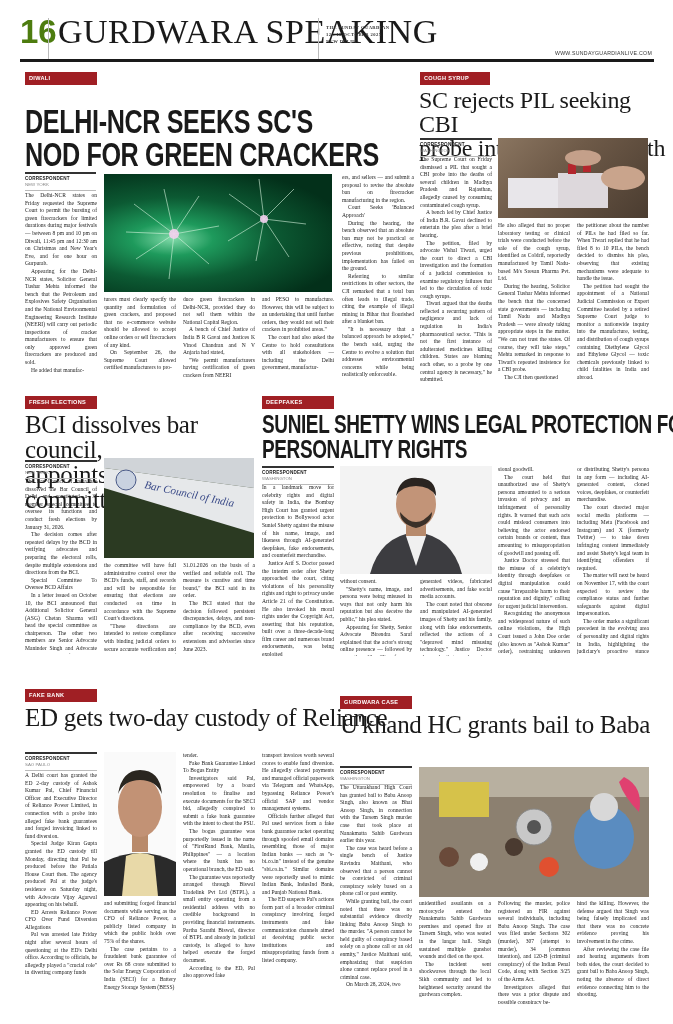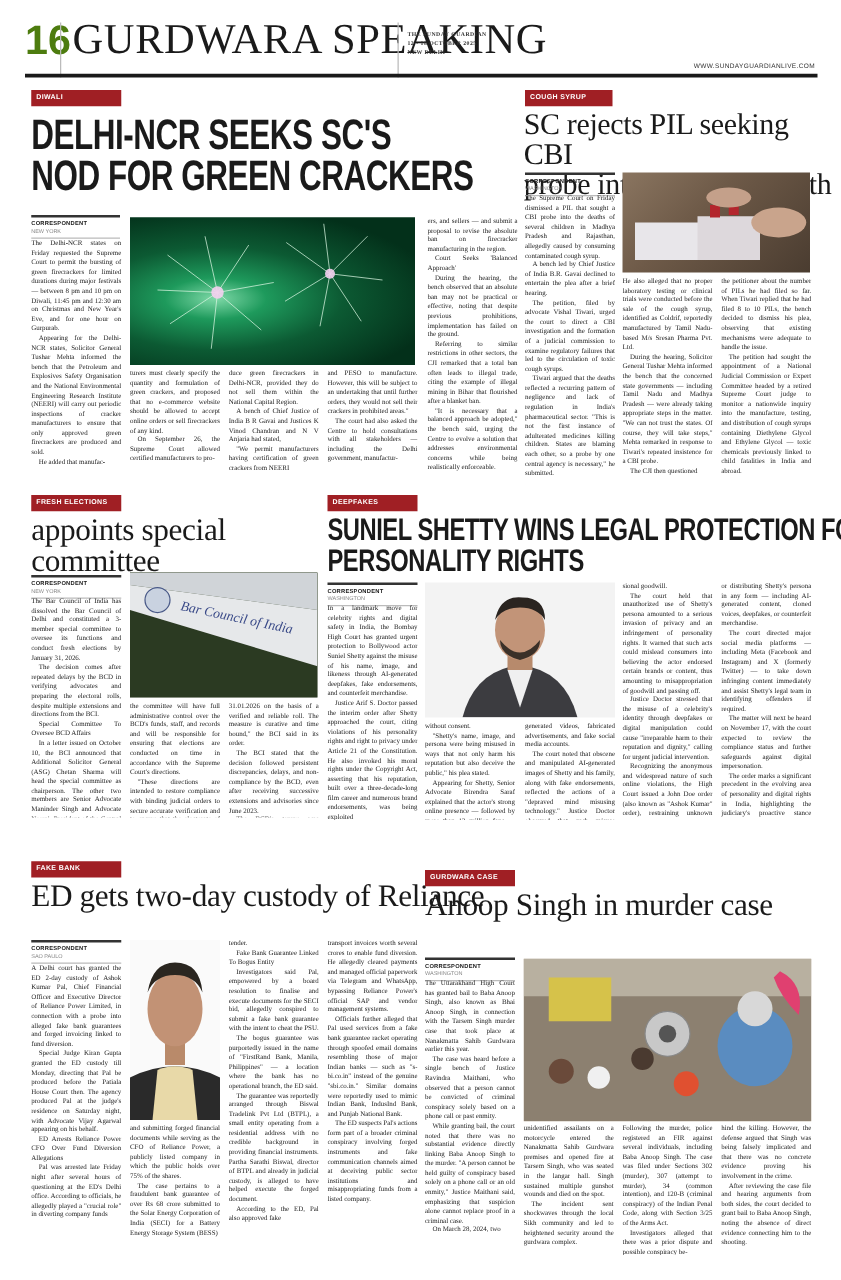--- a/index.html
+++ b/index.html
@@ -33,21 +33,21 @@
 <div class="abs masthead-sep2"></div>
 <div class="abs masthead-meta">
   <div>THE SUNDAY GUARDIAN</div>
   <div>12 - 18 OCTOBER 2025</div>
   <div>NEW DELHI</div>
 </div>
 <div class="abs masthead-url">WWW.SUNDAYGUARDIANLIVE.COM</div>
 <div class="abs masthead-rule"></div>
 
 <div class="abs kicker" style="left:25px;top:72px;width:72px">DIWALI</div>
-<div class="abs" style="left:25px;top:92px;width:310px;height:80px;overflow:visible">
+<div class="abs" style="left:25px;top:105px;width:310px;height:80px;overflow:visible">
   <div class="hl-sans" style="font-size:34px;line-height:33px;transform:scaleX(0.74);white-space:nowrap">DELHI-NCR SEEKS SC'S</div>
   <div class="hl-sans" style="font-size:34px;line-height:33px;transform:scaleX(0.74) translateY(-33px);transform-origin:left top;position:relative;top:33px;white-space:nowrap">NOD FOR GREEN CRACKERS</div>
 </div>
 <div class="abs byline" style="left:25px;top:172px;width:71px">
   <div class="b1">CORRESPONDENT</div>
   <div class="b2">NEW YORK</div>
 </div>
 <div class="abs photo" style="left:104px;top:174px;width:228px;height:118px;background:radial-gradient(ellipse at 30% 55%,#7fd9a8 0%,#1e9a5c 18%,#0c5a33 45%,#03301a 80%),#043a20">
   <svg width="228" height="118" viewBox="0 0 228 118">
     <g stroke="#d8f5e0" stroke-width="0.7" opacity="0.85">
@@ -131,20 +131,21 @@
   <p>During the hearing, Solicitor General Tushar Mehta informed the bench that the concerned state governments — including Tamil Nadu and Madhya Pradesh — were already taking appropriate steps in the matter. "We can not trust the states. Of course, they will take steps," Mehta remarked in response to Tiwari's repeated insistence for a CBI probe.</p>
   <p>The CJI then questioned</p>
 </div>
 <div class="abs col" style="left:577px;top:222px;width:72px;height:166px">
   <p class="first">the petitioner about the number of PILs he had filed so far. When Tiwari replied that he had filed 8 to 10 PILs, the bench decided to dismiss his plea, observing that existing mechanisms were adequate to handle the issue.</p>
   <p>The petition had sought the appointment of a National Judicial Commission or Expert Committee headed by a retired Supreme Court judge to monitor a nationwide inquiry into the manufacture, testing, and distribution of cough syrups containing Diethylene Glycol and Ethylene Glycol — toxic chemicals previously linked to child fatalities in India and abroad.</p>
 </div>
 
 <div class="abs kicker" style="left:25px;top:396px;width:72px">FRESH ELECTIONS</div>
 <div class="abs hl-serif" style="left:25px;top:412px;width:240px;font-size:25px;line-height:25px">
+  <div>BCI dissolves bar council,</div>
   <div>appoints special committee</div>
 </div>
 <div class="abs byline" style="left:25px;top:460px;width:72px">
   <div class="b1">CORRESPONDENT</div>
   <div class="b2">NEW YORK</div>
 </div>
 <div class="abs photo" style="left:104px;top:458px;width:150px;height:100px;background:#2d3a24">
   <svg width="150" height="100" viewBox="0 0 150 100">
     <rect x="0" y="0" width="150" height="100" fill="#2b3a22"></rect>
     <polygon points="0,0 150,0 150,30 0,10" fill="#d0d4d8"></polygon>
@@ -251,21 +252,21 @@
   <p>According to the ED, Pal also approved fake</p>
 </div>
 <div class="abs col" style="left:262px;top:752px;width:72px;height:252px">
   <p class="first">transport invoices worth several crores to enable fund diversion. He allegedly cleared payments and managed official paperwork via Telegram and WhatsApp, bypassing Reliance Power's official SAP and vendor management systems.</p>
   <p>Officials further alleged that Pal used services from a fake bank guarantee racket operating through spoofed email domains resembling those of major Indian banks — such as "s-bi.co.in" instead of the genuine "sbi.co.in." Similar domains were reportedly used to mimic Indian Bank, IndusInd Bank, and Punjab National Bank.</p>
   <p>The ED suspects Pal's actions form part of a broader criminal conspiracy involving forged instruments and fake communication channels aimed at deceiving public sector institutions and misappropriating funds from a listed company.</p>
 </div>
 
 <div class="abs kicker" style="left:340px;top:696px;width:72px">GURDWARA CASE</div>
 <div class="abs hl-serif" style="left:340px;top:712px;width:320px;font-size:25px;line-height:26px">
-  <div>Anoop Singh in murder case</div>
+  <div style="white-space:nowrap">U'khand HC grants bail to Baba</div>
 </div>
 <div class="abs byline" style="left:340px;top:766px;width:72px">
   <div class="b1">CORRESPONDENT</div>
   <div class="b2">WASHINGTON</div>
 </div>
 <div class="abs col" style="left:340px;top:784px;width:72px;height:220px">
   <p class="first">The Uttarakhand High Court has granted bail to Baba Anoop Singh, also known as Bhai Anoop Singh, in connection with the Tarsem Singh murder case that took place at Nanakmatta Sahib Gurdwara earlier this year.</p>
   <p>The case was heard before a single bench of Justice Ravindra Maithani, who observed that a person cannot be convicted of criminal conspiracy solely based on a phone call or past enmity.</p>
   <p>While granting bail, the court noted that there was no substantial evidence directly linking Baba Anoop Singh to the murder. "A person cannot be held guilty of conspiracy based solely on a phone call or an old enmity," Justice Maithani said, emphasizing that suspicion alone cannot replace proof in a criminal case.</p>
   <p>On March 28, 2024, two</p>

